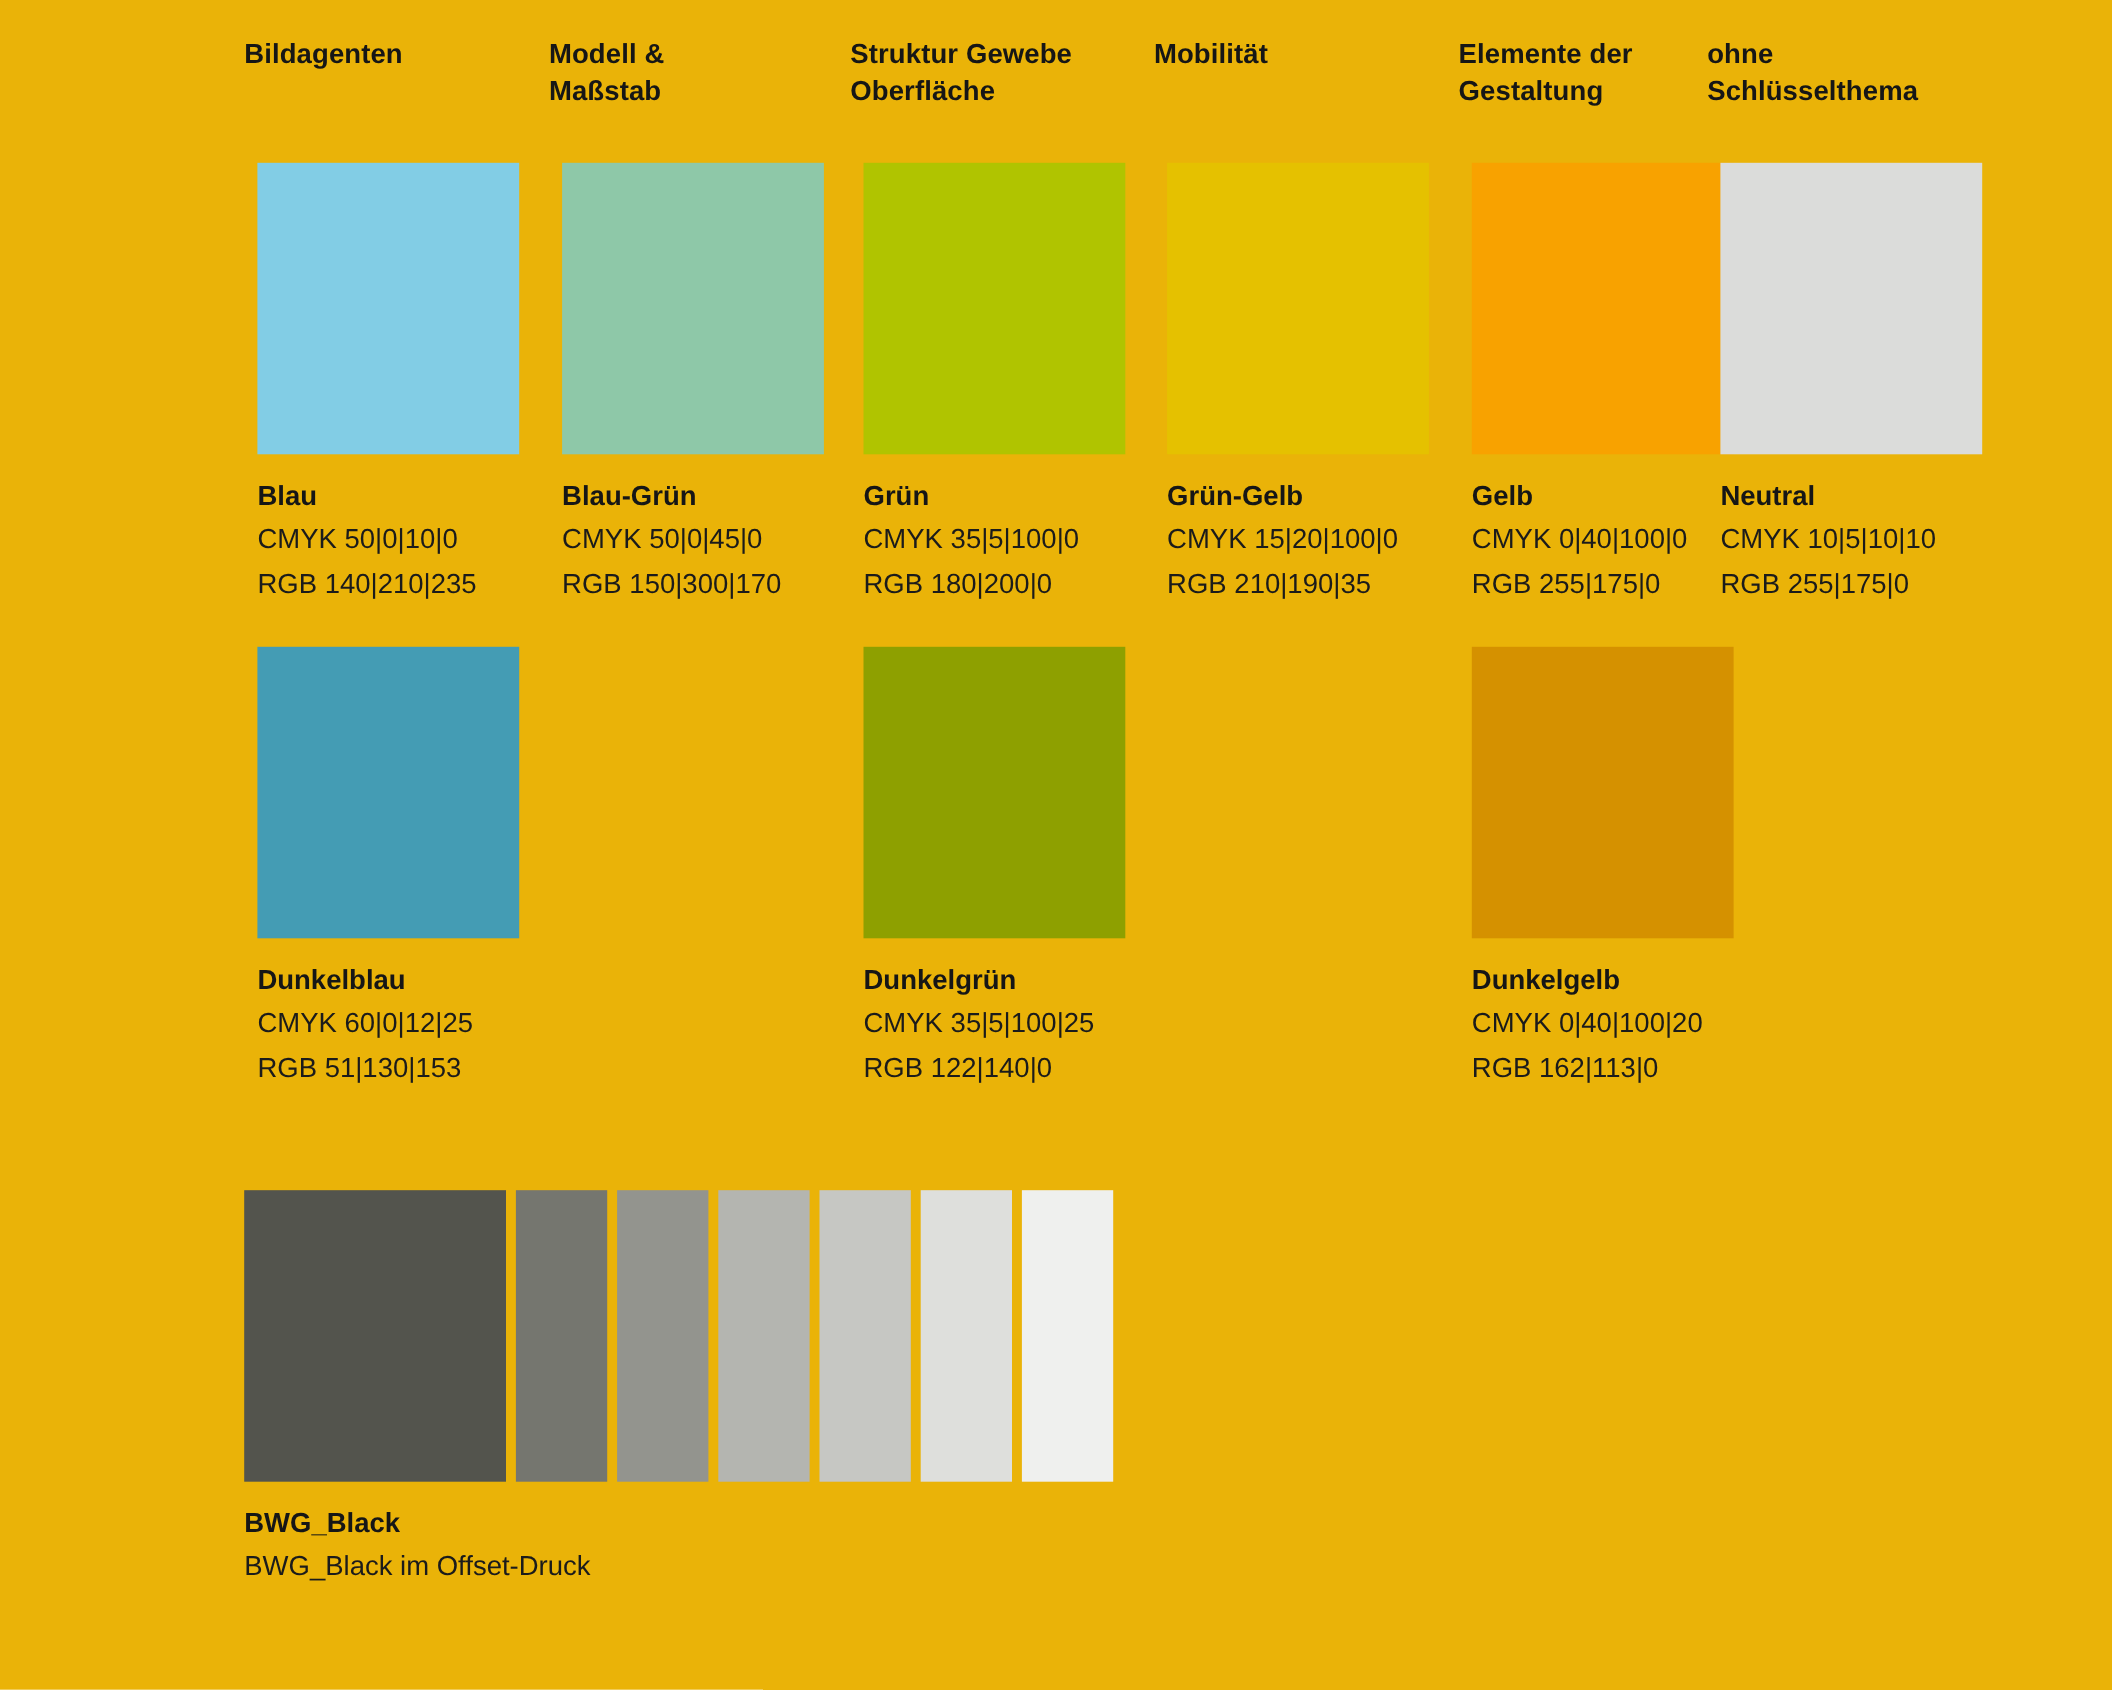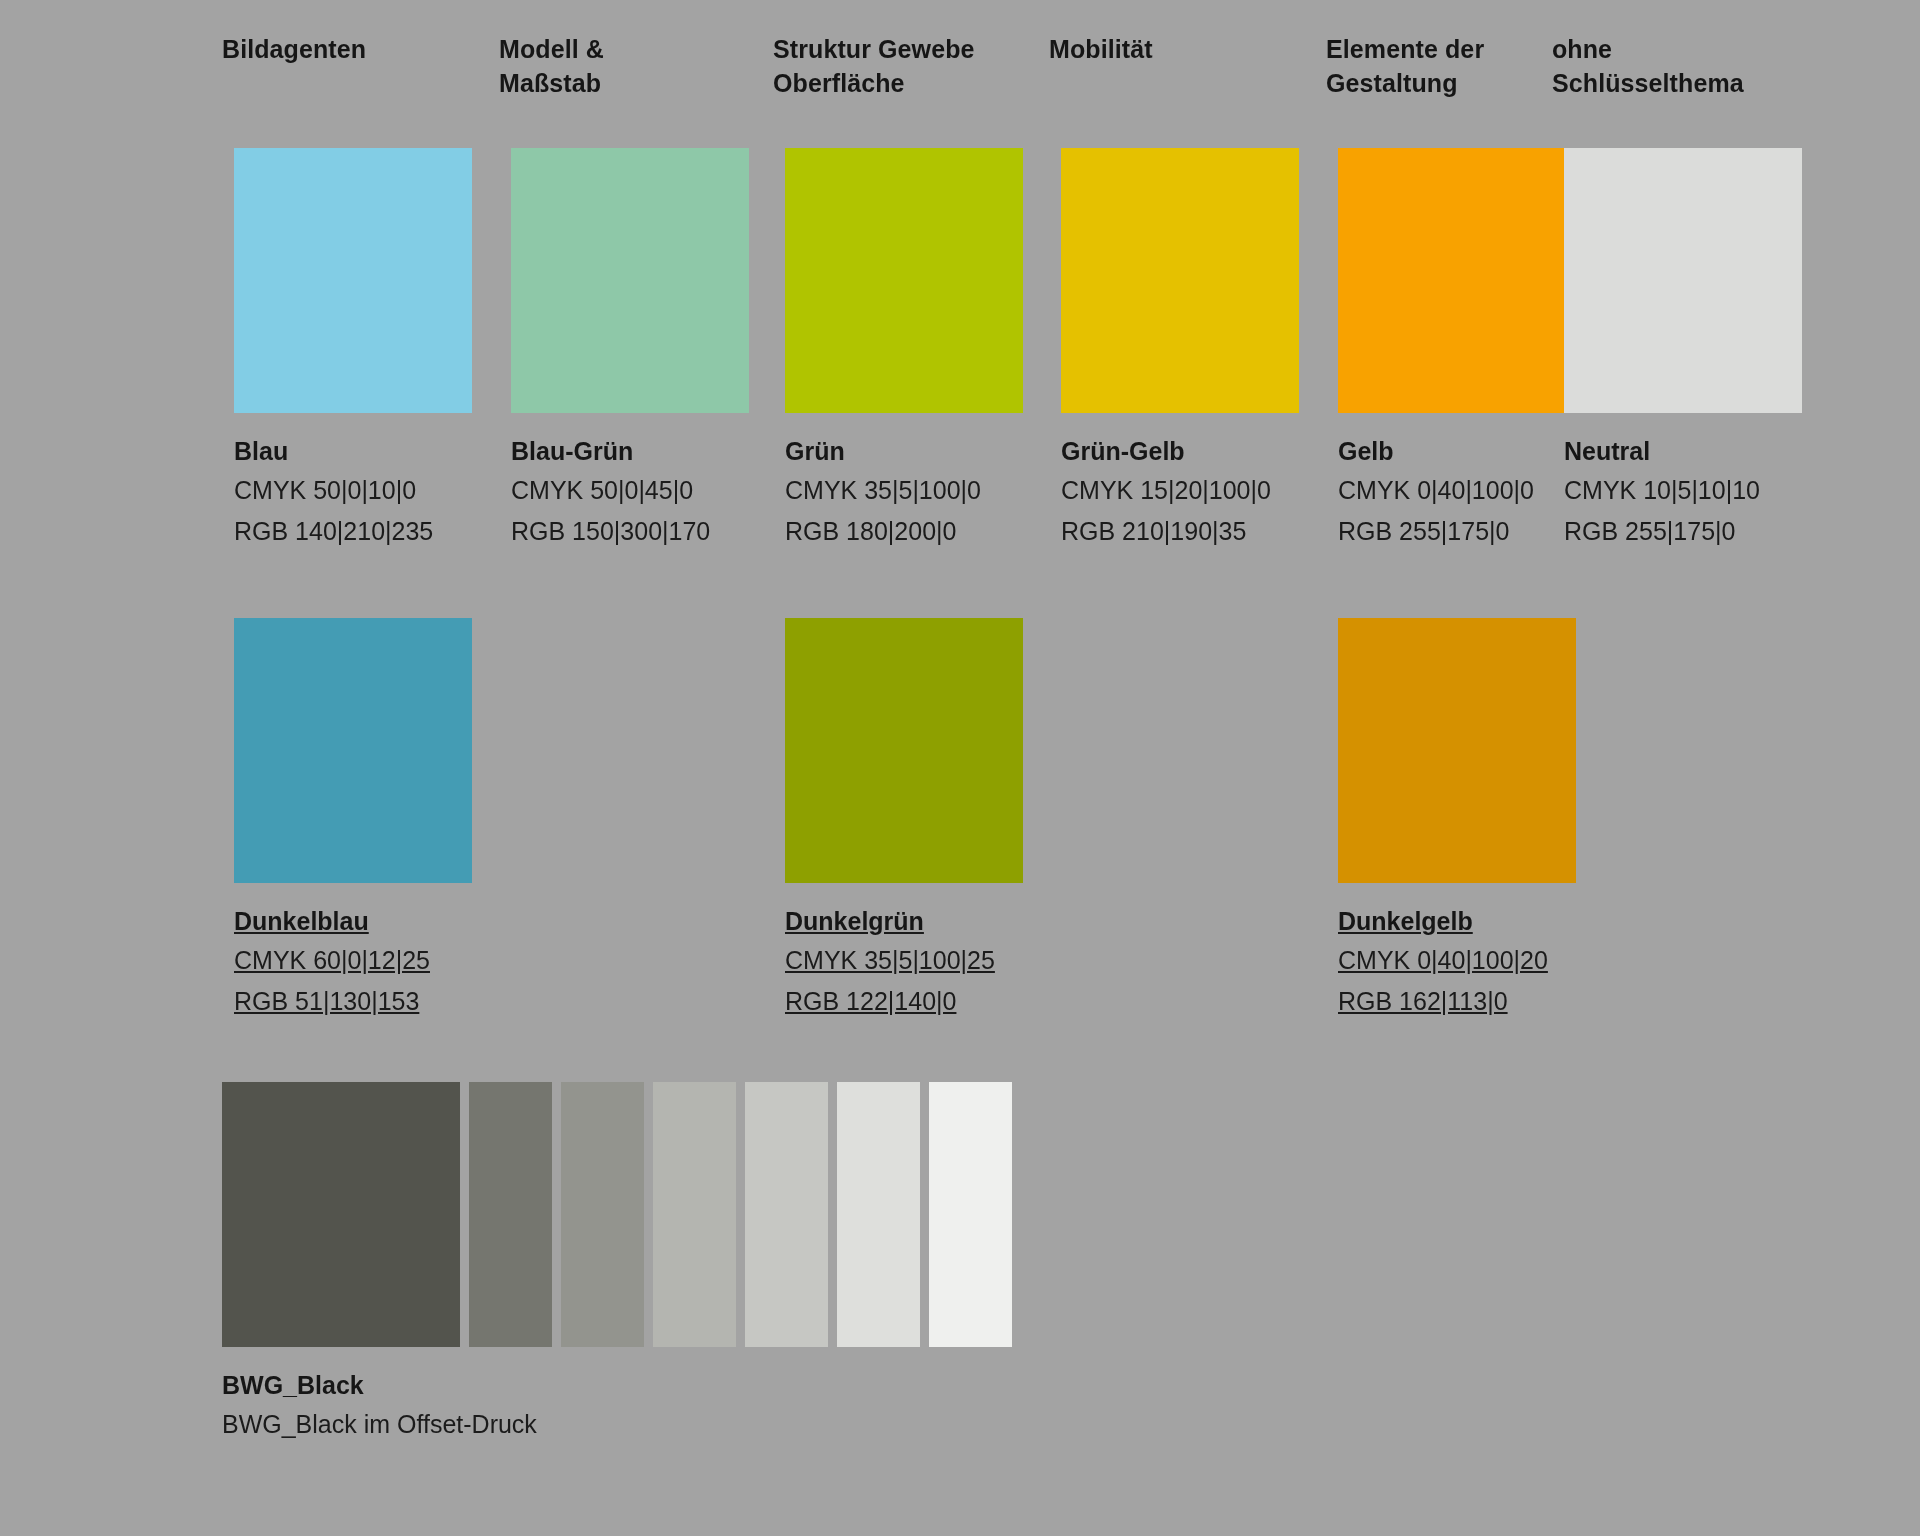--- a/index.html
+++ b/index.html
@@ -12,21 +12,21 @@
     height: 1536px;
     font-family: "Liberation Sans", sans-serif;
     color: #1a1a1a;
     overflow: hidden;
     position: relative;
   }
   .page {
     position: relative;
     width: 1920px;
     height: 1536px;
-    background: #a3a3a3;
+    background: #eab308;
   }
 
   
   .cols {
     position: absolute;
     left: 222px;
     top: 0;
     width: 1660px;
     height: 100%;
   }
@@ -56,21 +56,21 @@
   }
   .col-header .hl { display: block; white-space: nowrap; }
 
   
   .swatch-block {
     position: absolute;
     left: 0;
     padding-left: 12px;
   }
   .swatch-block.row1 { top: 148px; }
-  .swatch-block.row2 { top: 618px; text-decoration: underline; }
+  .swatch-block.row2 { top: 588px; }
 
   .swatch {
     width: 238px;
     height: 265px;
     display: block;
   }
   .swatch.row2 { height: 265px; }
 
   .sw-caption {
     margin-top: 22px;

